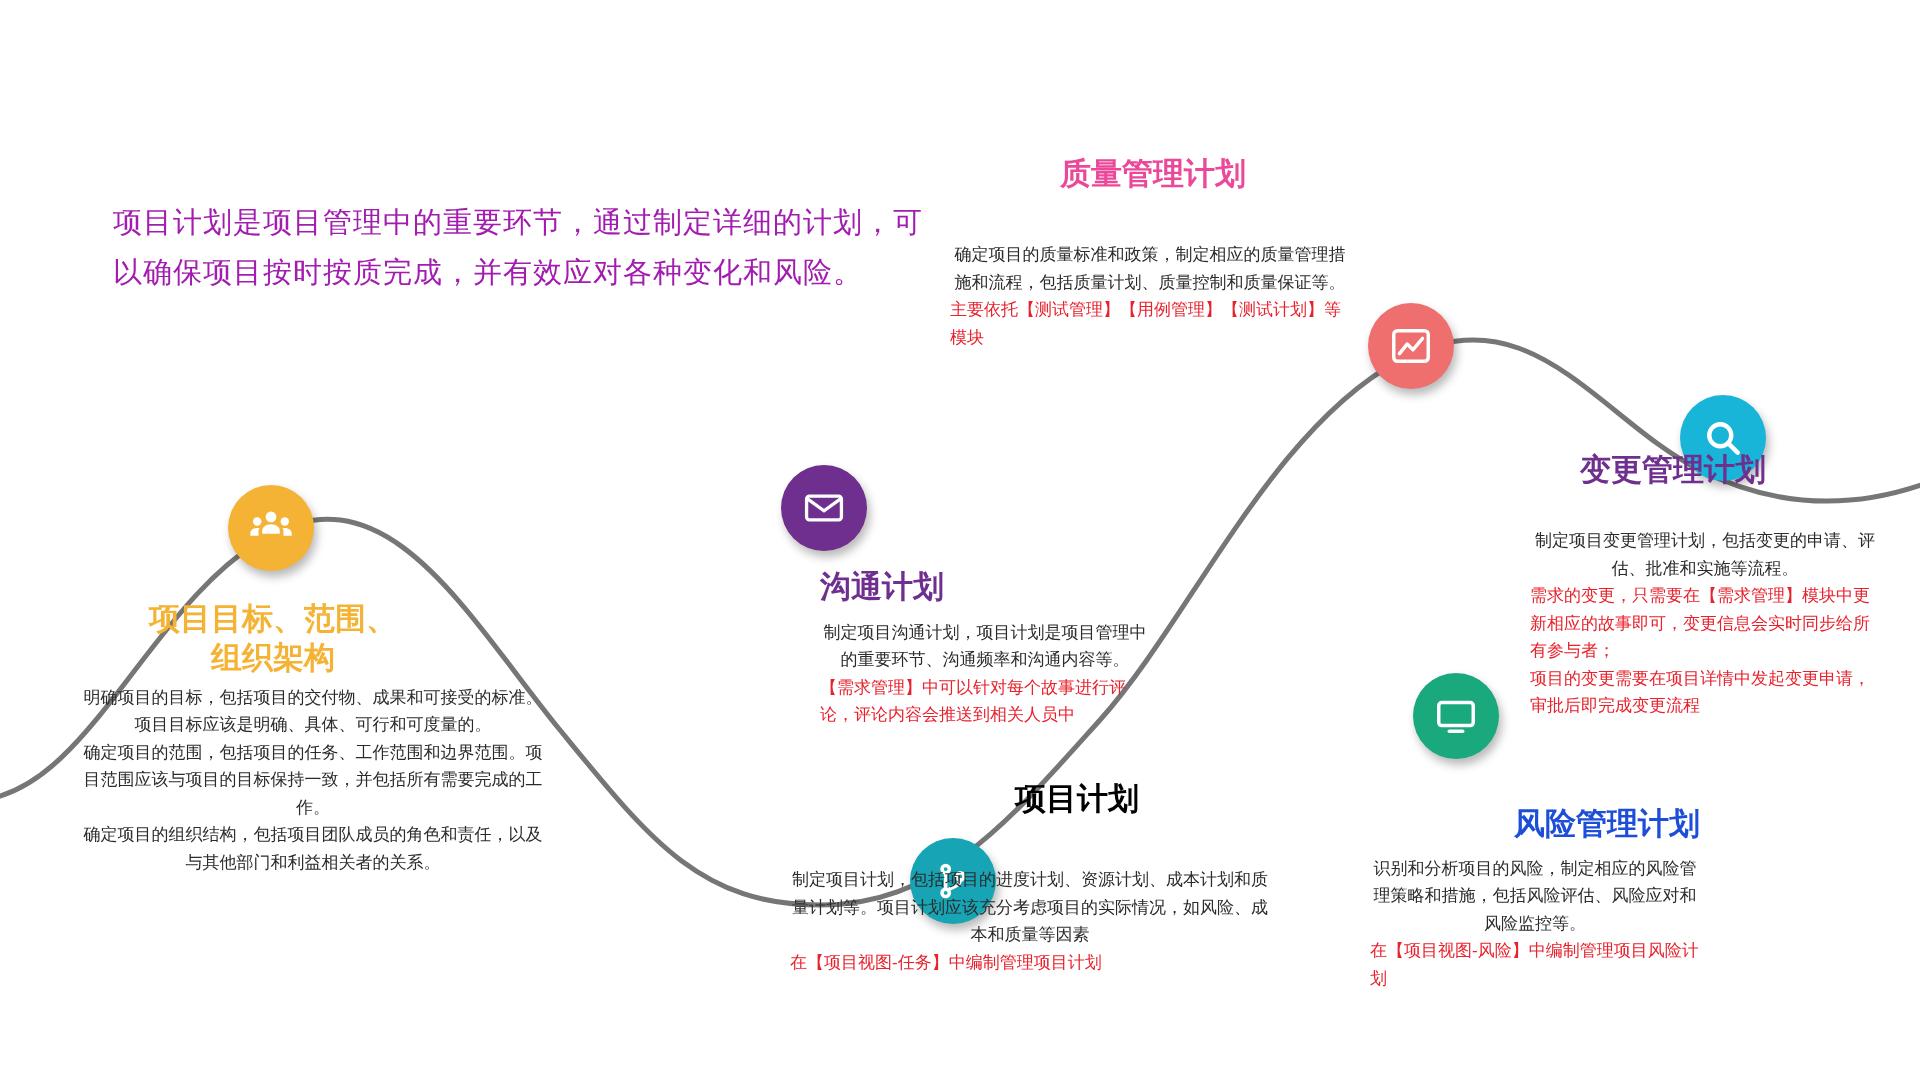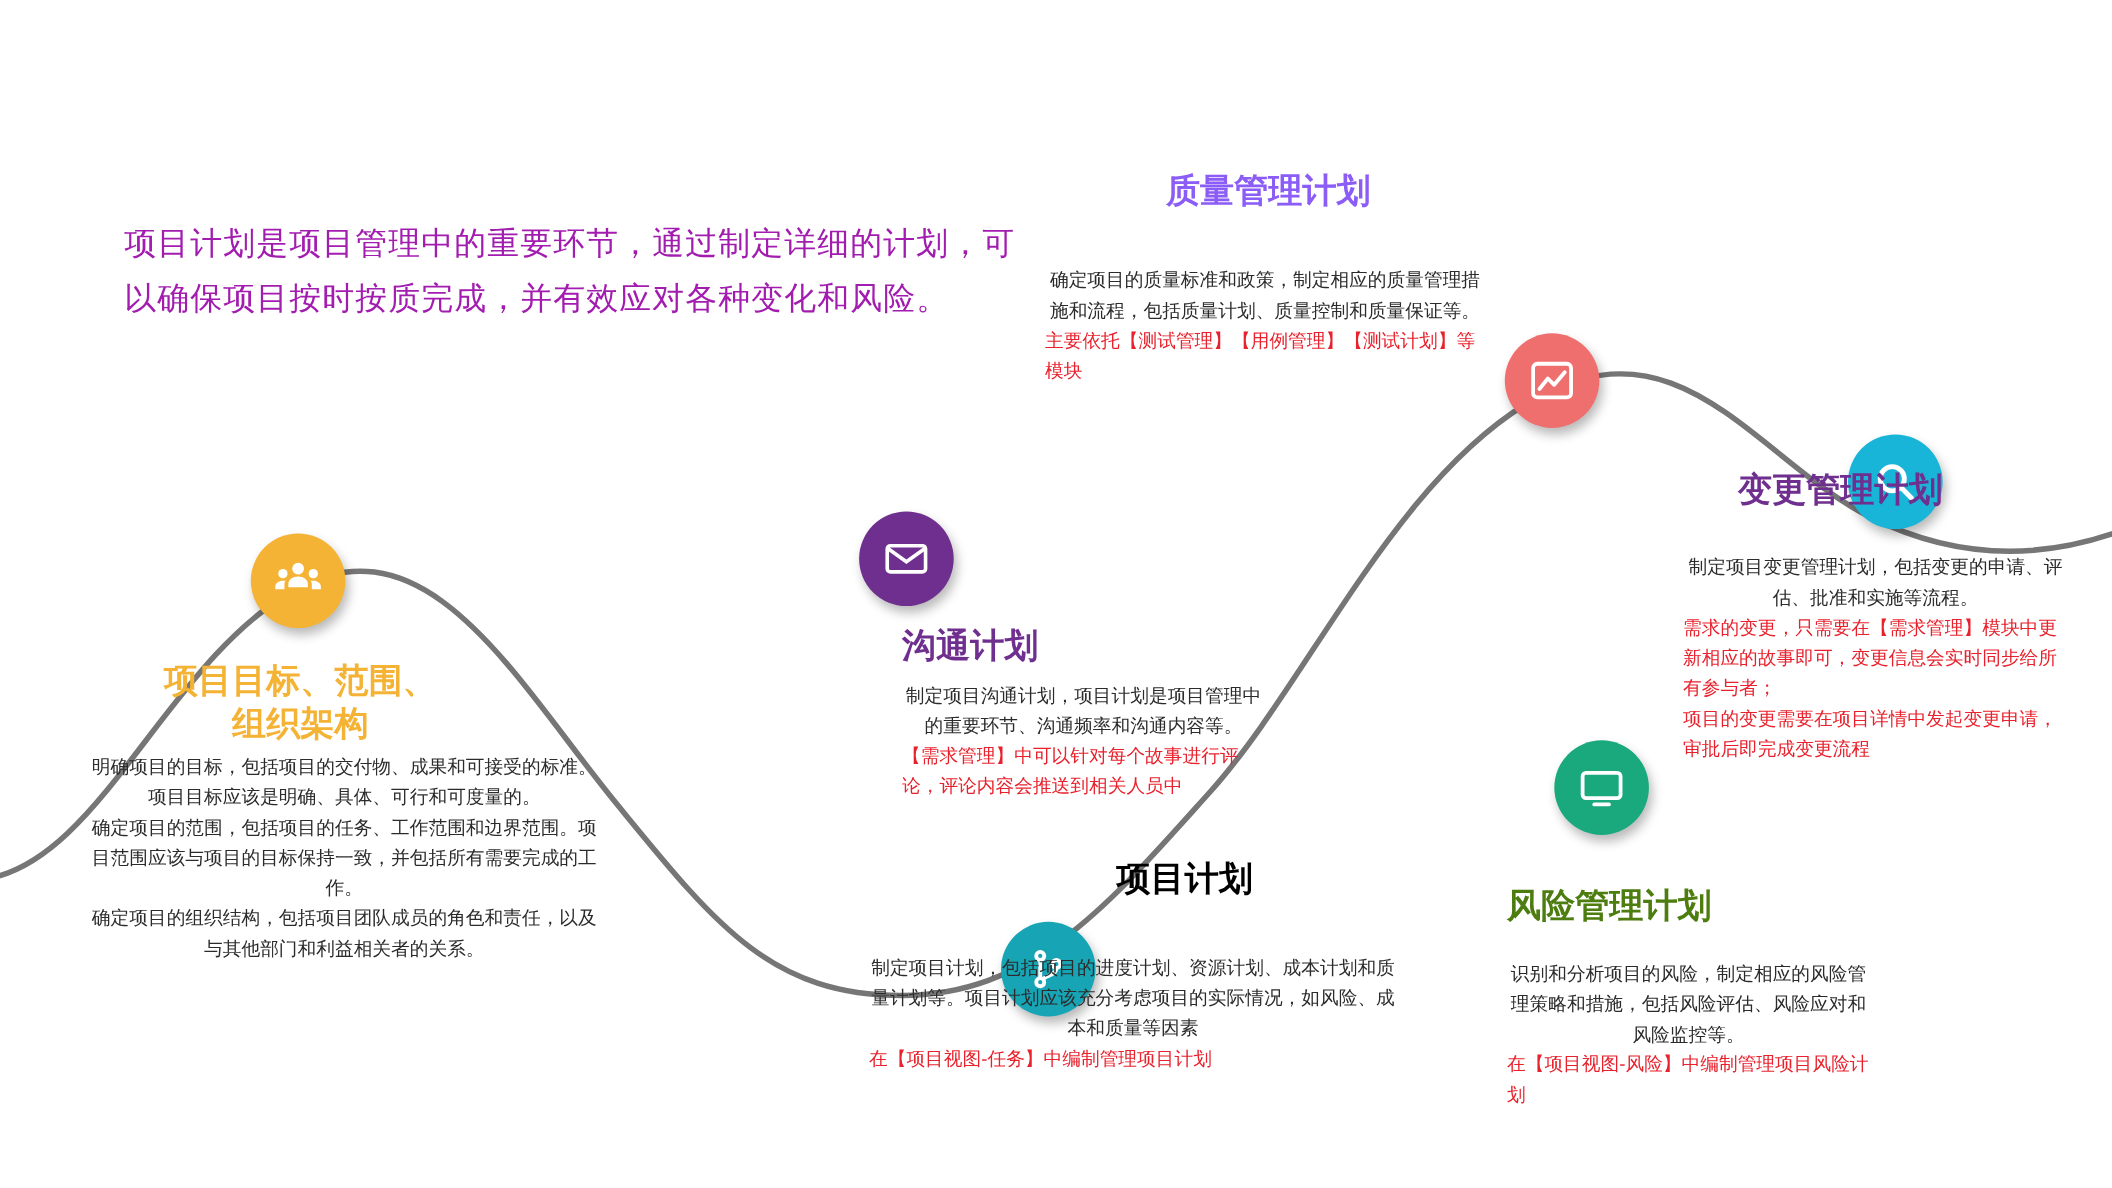--- a/index.html
+++ b/index.html
@@ -75,29 +75,29 @@
   }
 
   
   #block-goal { left: 78px; top: 600px; width: 470px; }
   #block-goal .title { color: #f5b335; text-align: center; width: 330px; margin-left: 30px; }
 
   #block-comm { left: 820px; top: 540px; width: 330px; margin-top: 28px; }
   #block-comm .title { color: #6f2f8e; margin-bottom: 12px; }
 
   #block-quality { left: 950px; top: 235px; width: 400px; }
-  #block-quality .title { color: #8b5cf6; position: absolute; top: -80px; left: 110px; }
+  #block-quality .title { color: #ec4899; position: absolute; top: -80px; left: 110px; }
 
   #block-plan { left: 790px; top: 860px; width: 480px; }
   #block-plan .title { color: #000000; position: absolute; top: -80px; left: 225px; }
 
   #block-risk { left: 1370px; top: 805px; width: 330px; }
-  #block-risk .title { color: #4d7c0f; margin-bottom: 28px; }
+  #block-risk .title { color: #1d4ed8; margin-bottom: 11px; text-align: right; }
 
-  #block-change { left: 1530px; top: 496px; width: 350px; }
+  #block-change { left: 1530px; top: 521px; width: 350px; }
   #block-change .title { color: #6f2f8e; position: absolute; top: -70px; left: 50px; }
 </style>
 </head>
 <body>
 
 <div id="stage">
 
   <svg id="curve" viewBox="0 0 1920 1080" xmlns="http://www.w3.org/2000/svg">
     <path d="M -20 800 C 90 790 150 600 270 535 C 390 470 470 620 560 730 C 650 840 700 905 820 905 C 940 905 1010 820 1100 720 C 1190 620 1270 430 1400 360 C 1530 290 1600 420 1700 470 C 1790 515 1870 505 1935 480" fill="none" stroke="#767676" stroke-width="5" stroke-linecap="round"></path>
     <path d="M 1430 530 C 1470 560 1500 600 1500 650" fill="none" stroke="#767676" stroke-width="5" stroke-linecap="round" opacity="0"></path>

